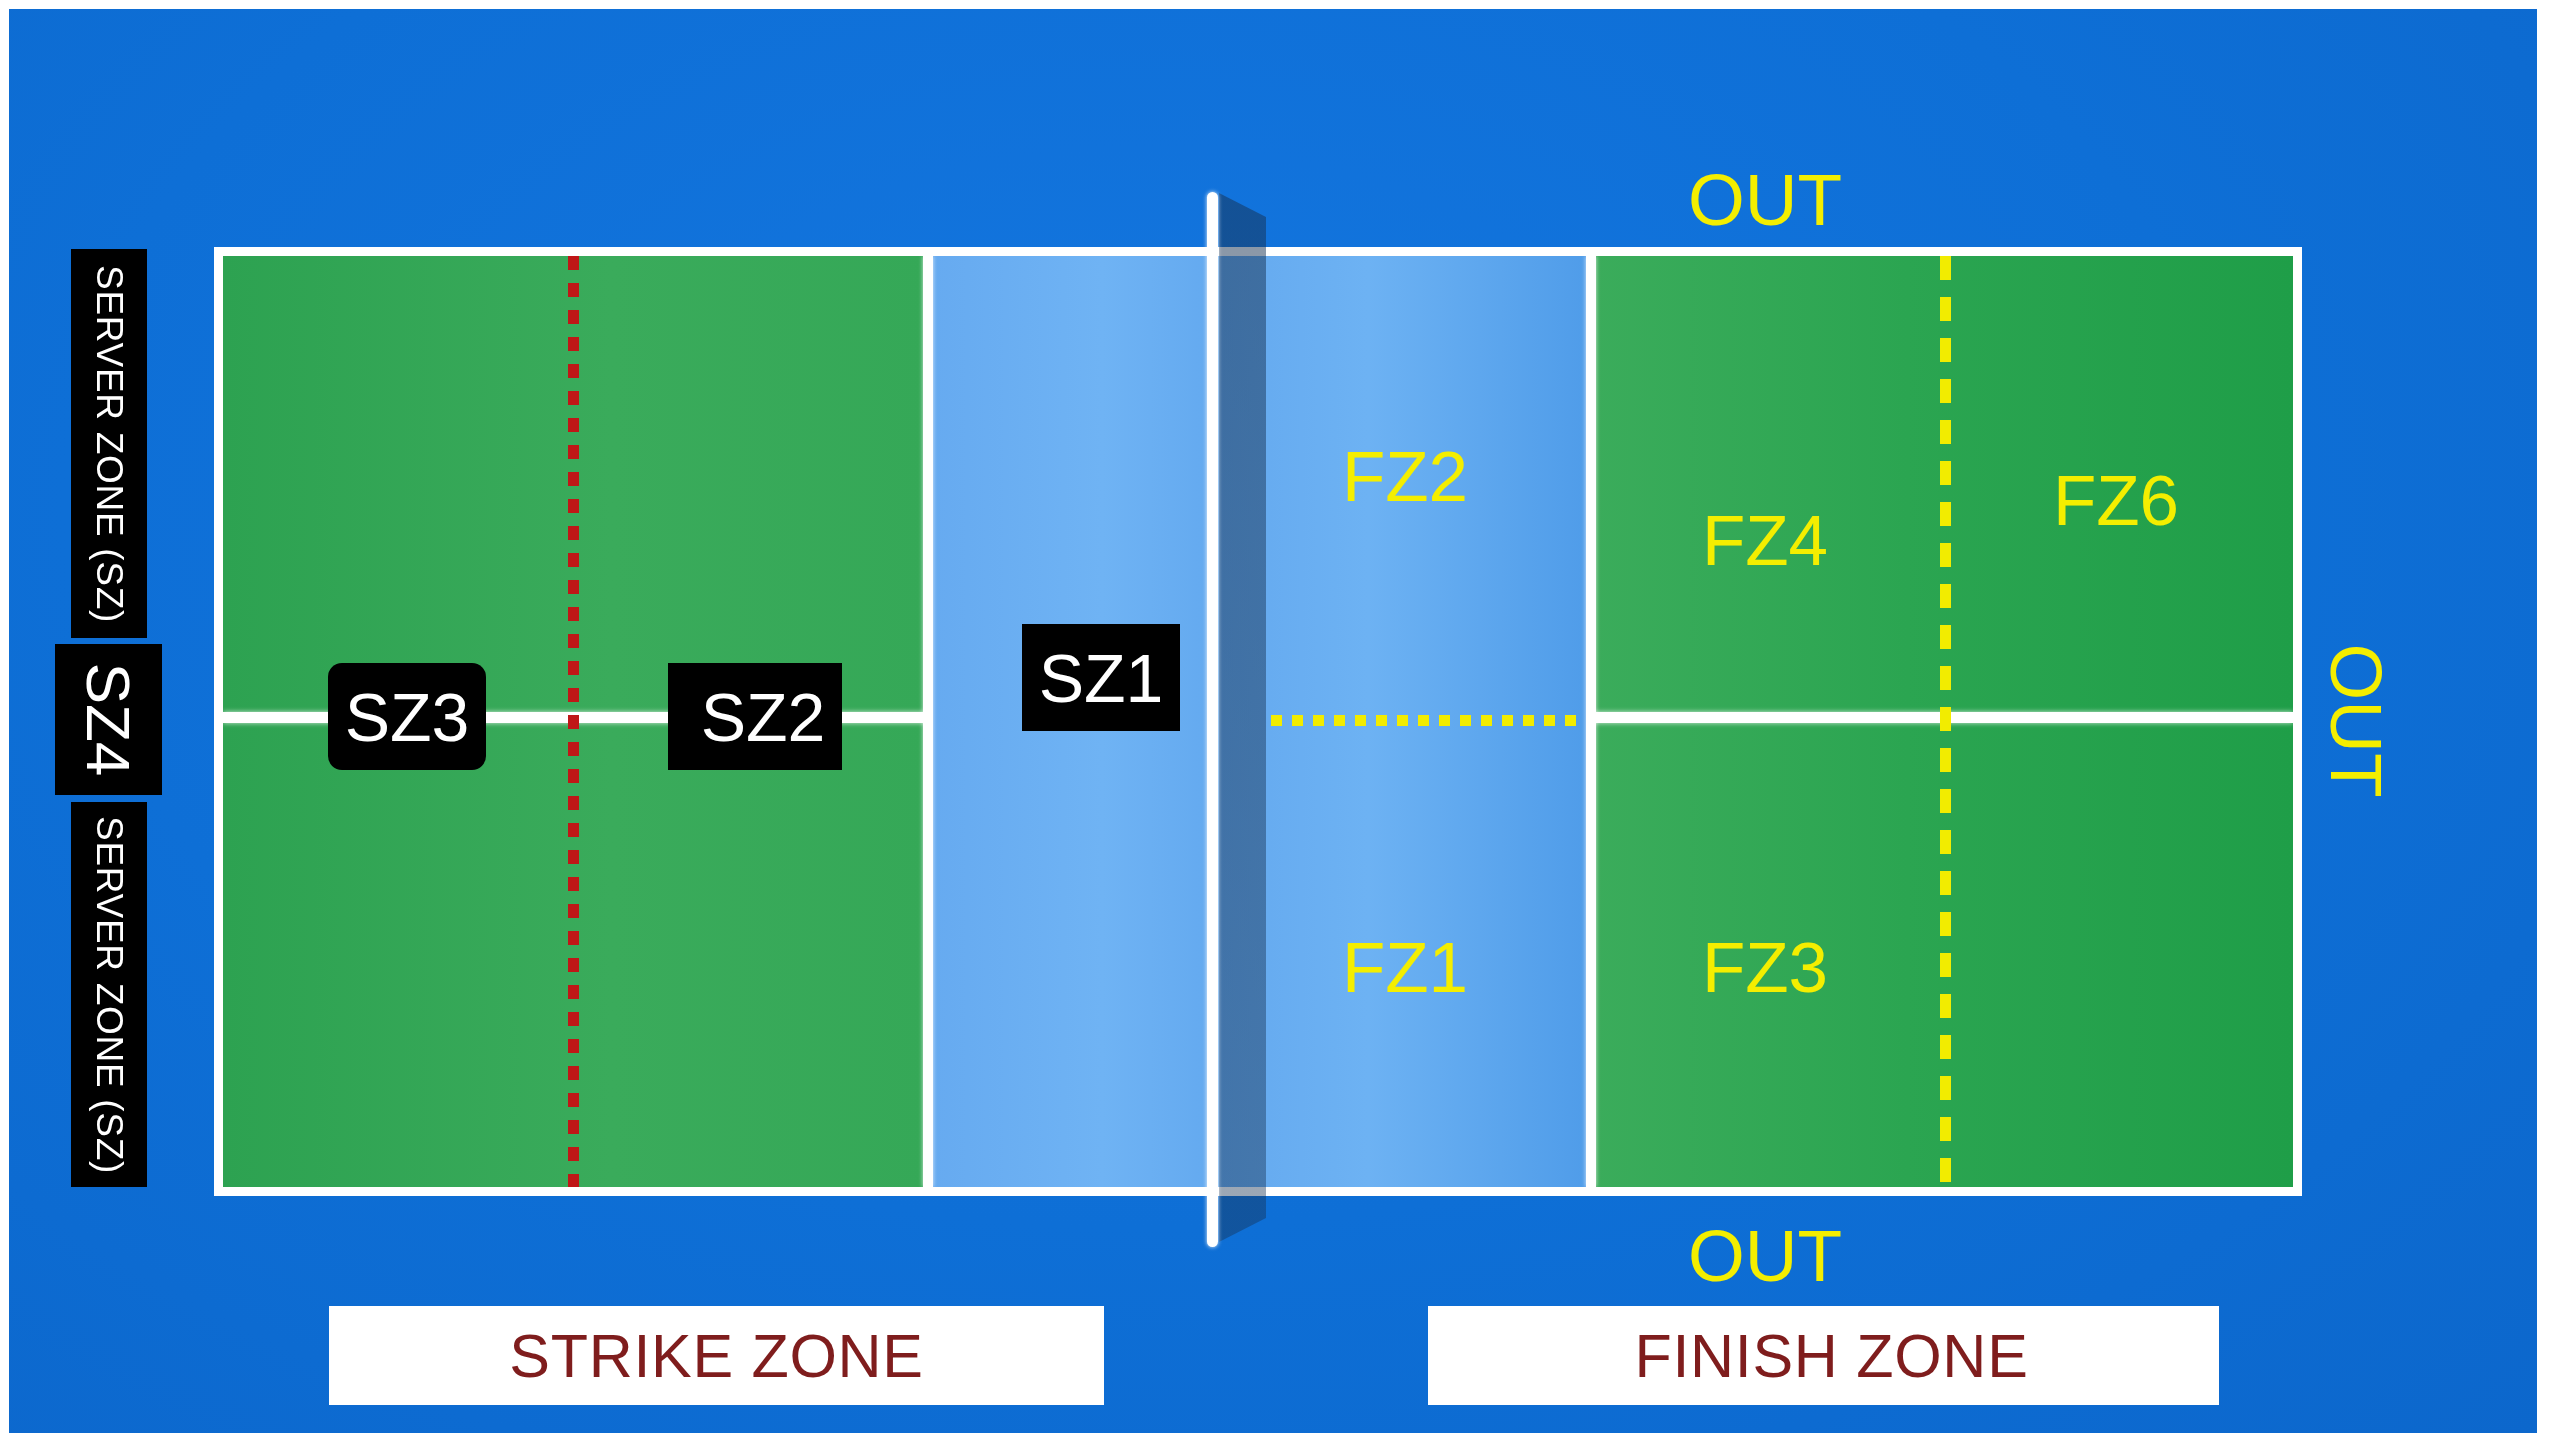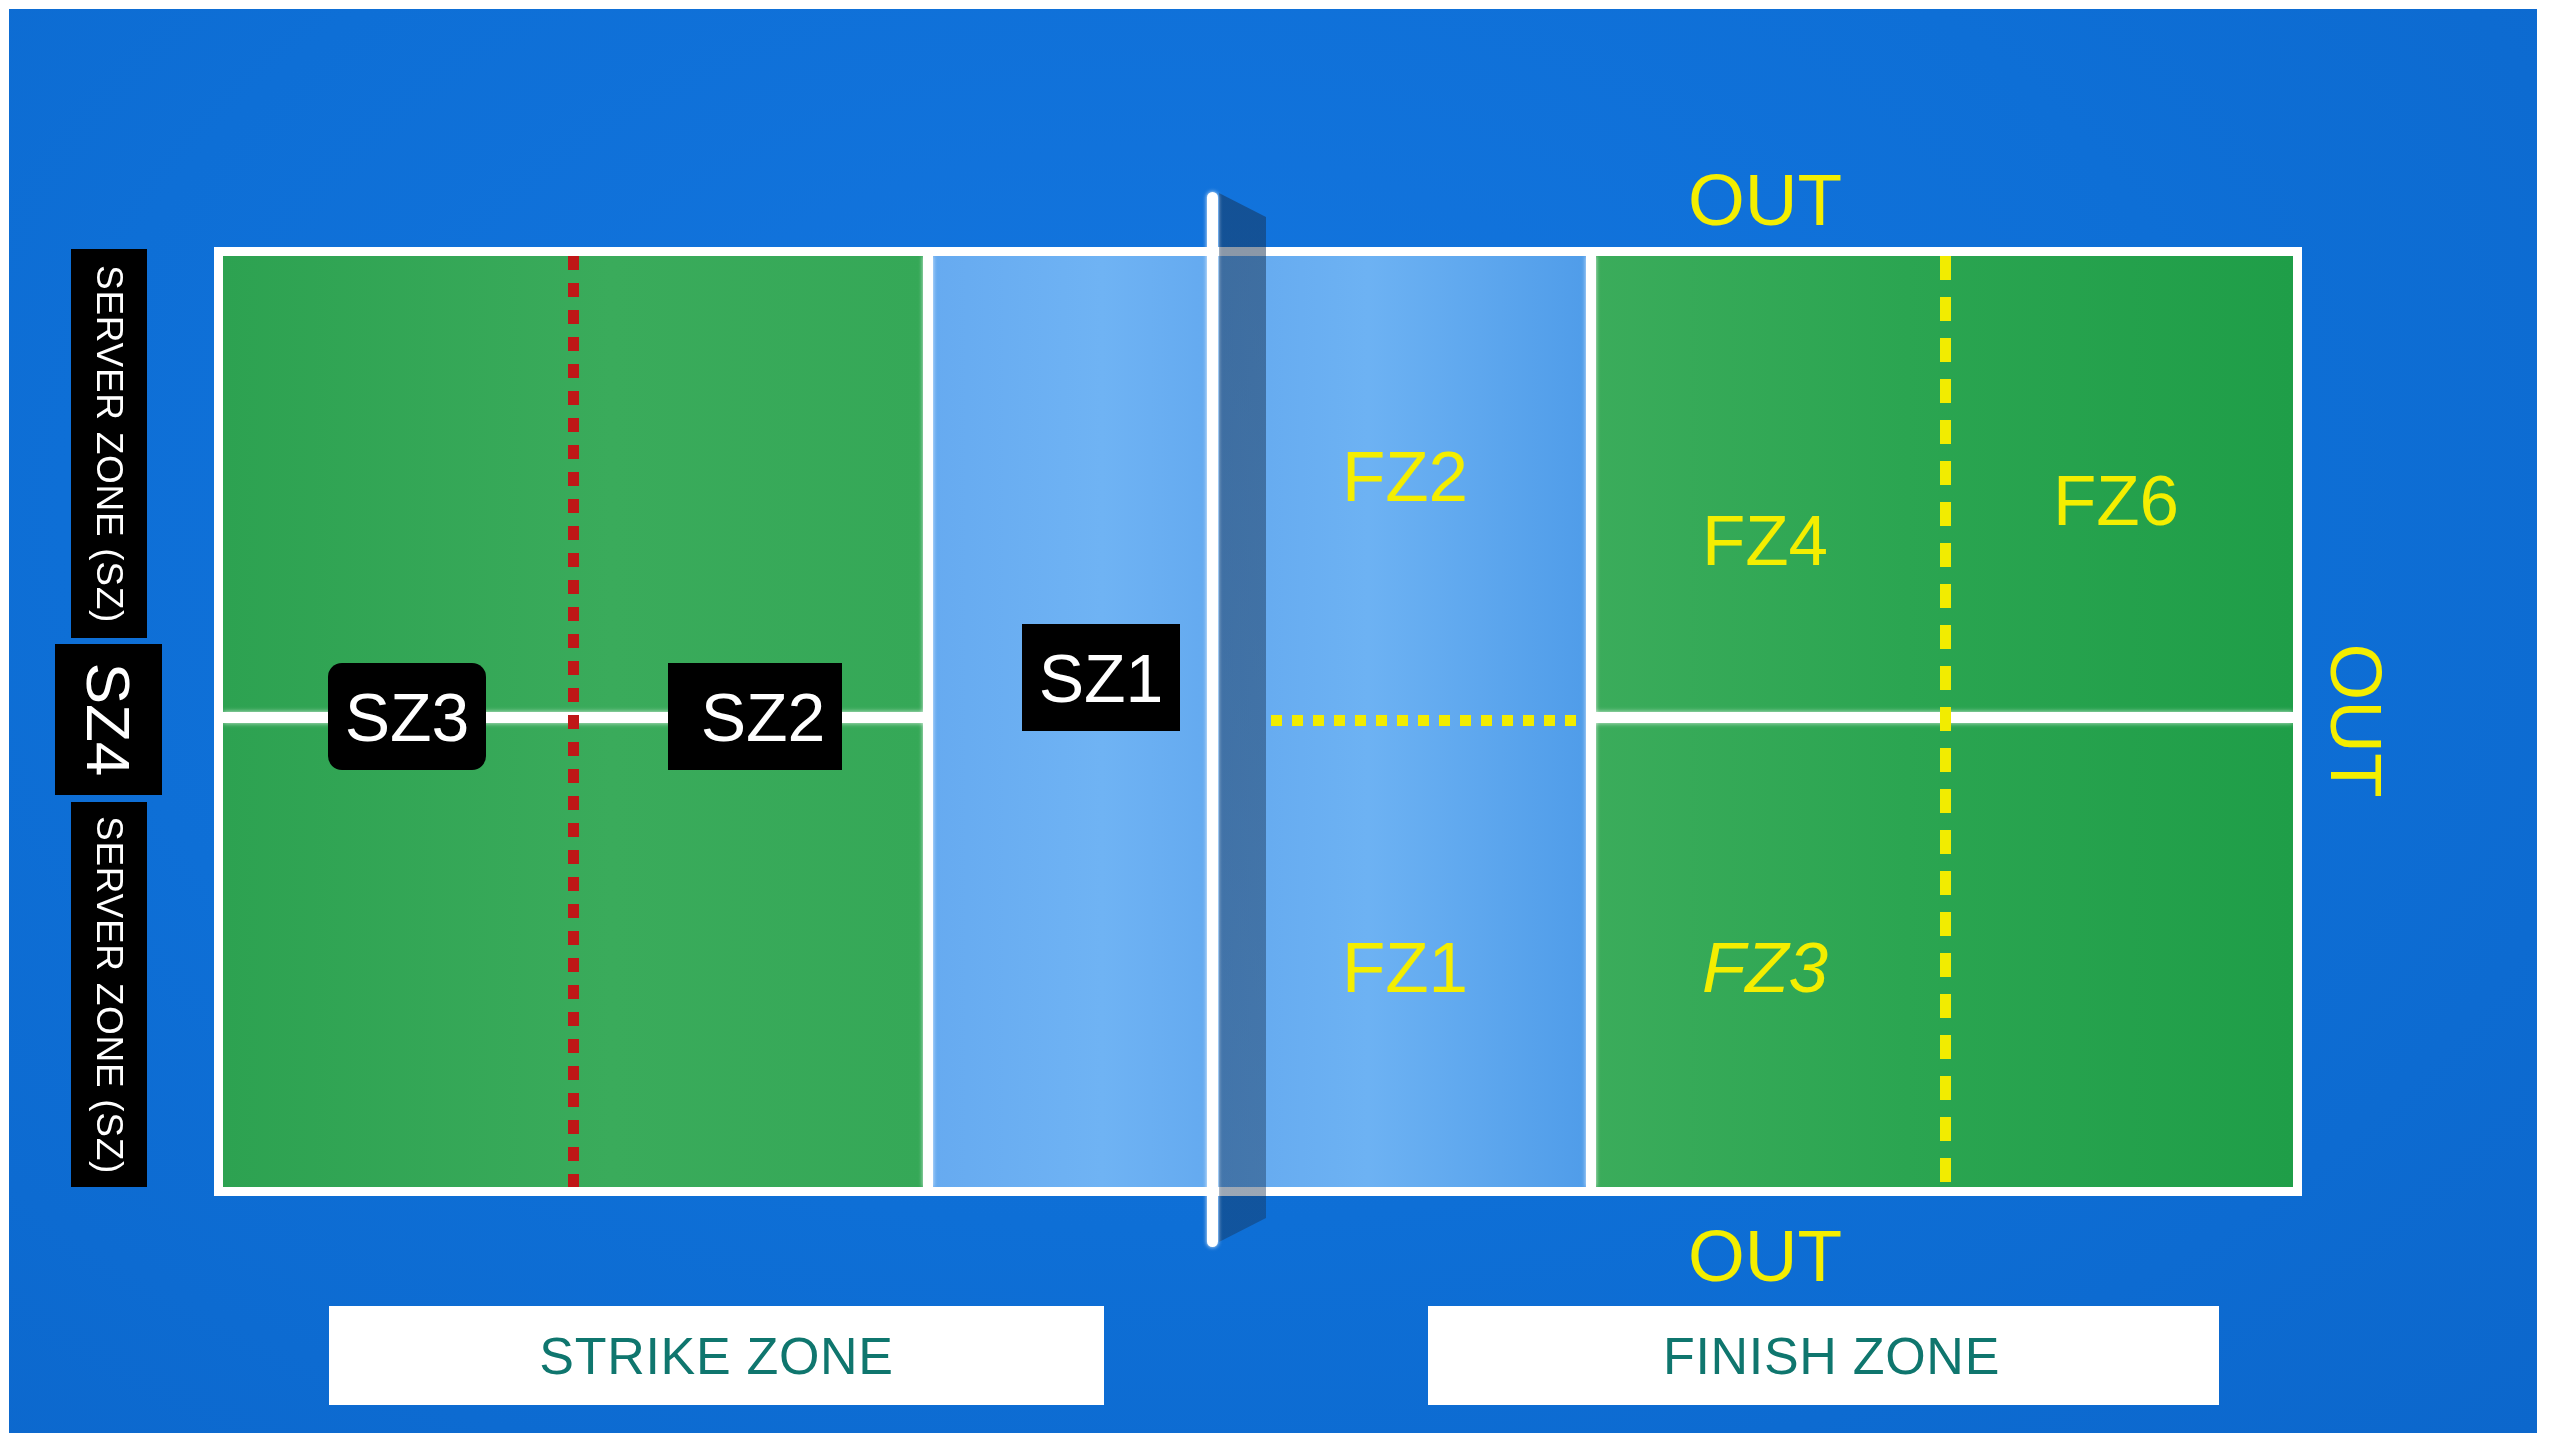--- a/index.html
+++ b/index.html
@@ -61,32 +61,32 @@
   .sz-box.sz3{left:328px;top:663px;border-radius:14px;}
   .sz-box.sz2{left:668px;top:663px;padding-left:16px;}
   .sz-box.sz1{left:982px;top:624px;margin-left:40px;}
 
   
   .fz-label{width:212px;height:85px;line-height:85px;text-align:center;color:#f4ee00;font-size:71px;}
   .fz2{left:1299px;top:434px;}
   .fz4{left:1659px;top:458px;margin-top:40px;}
   .fz6{left:2010px;top:458px;}
   .fz1{left:1299px;top:925px;}
-  .fz3{left:1659px;top:925px;font-style:italic;}
+  .fz3{left:1659px;top:925px;}
   .fz5{left:2010px;top:925px;}
 
   .out-label{width:212px;height:85px;line-height:85px;text-align:center;color:#f4ee00;font-size:73px;}
   .out-top{left:1659px;top:157px;}
   .out-bottom{left:1659px;top:1213px;}
   .out-right{left:2286px;top:650px;width:141px;height:141px;display:flex;align-items:center;justify-content:center;}
   .out-right span{white-space:nowrap;transform:rotate(90deg);color:#f4ee00;font-size:73px;}
 
   
-  .footer-box{top:1306px;width:775px;height:99px;background:#ffffff;color:#0f766e;
-    display:flex;align-items:center;justify-content:center;font-size:52px;letter-spacing:0.7px;}
+  .footer-box{top:1306px;width:775px;height:99px;background:#ffffff;color:#7f1d1d;
+    display:flex;align-items:center;justify-content:center;font-size:61px;letter-spacing:0.7px;}
   .footer-box.strike{left:329px;}
   .footer-box.finish{left:1428px;padding-left:16px;}
 </style>
 </head>
 <body>
 
 <div class="stage">
 
   <div class="abs canvas"></div>
 

